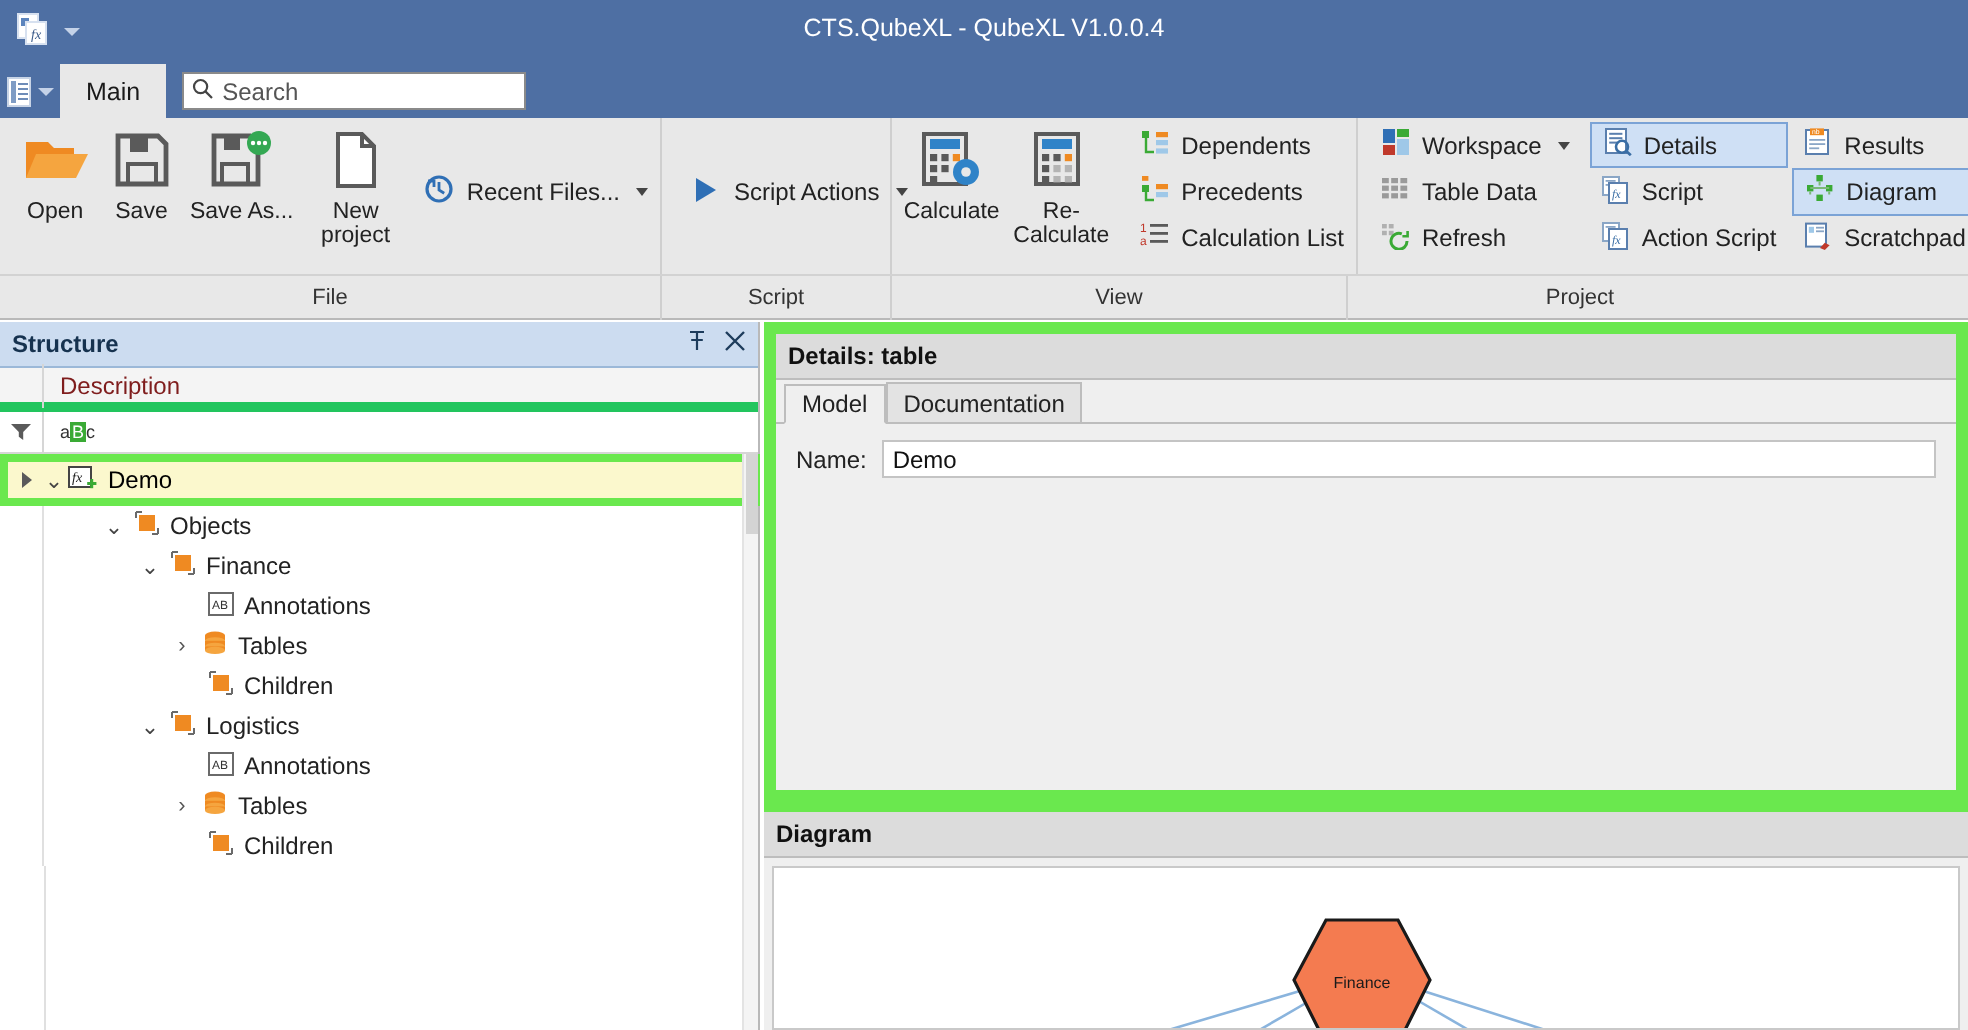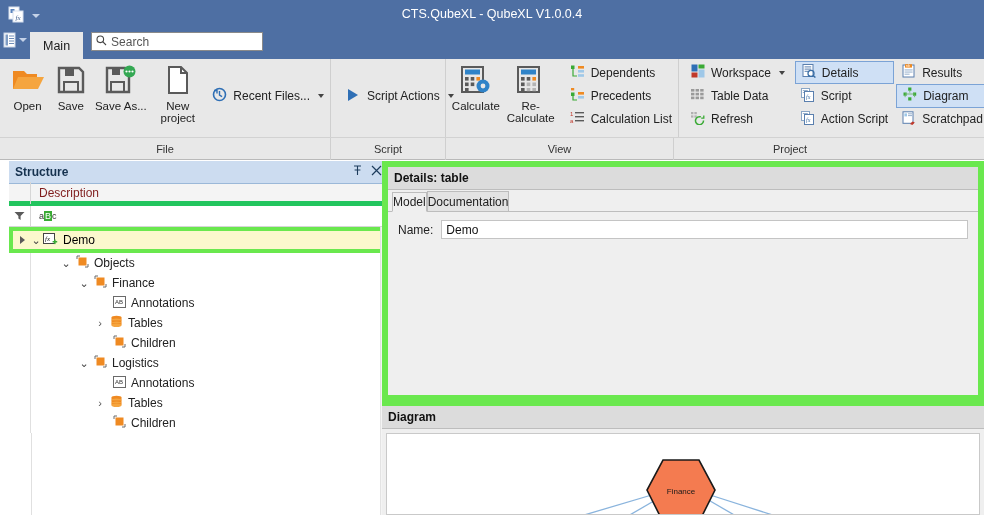--- a/index.html
+++ b/index.html
@@ -21,21 +21,21 @@
   .title-text {
     position: absolute; left: 0; right: 0; top: 7px;
     text-align: center; color: #ffffff; font-size: 12.5px;
   }
   .app-icon-wrap { display: flex; align-items: center; padding-left: 8px; gap: 7px; z-index: 2;}
   .qat-caret { width: 0; height: 0; border-left: 4px solid transparent; border-right: 4px solid transparent; border-top: 4px solid #c4d2e8; }
 
   
   .tabrow {
     position: absolute; left: 0; top: 32px; width: 984px; height: 27px;
-    background: #4e6fa3; display: flex; align-items: flex-start;
+    background: #4e6fa3; display: flex; align-items: center;
   }
   .menu-icon-btn { width: 30px; display:flex; align-items:center; justify-content:center; gap:2px; }
   .tab {
     height: 27px; padding: 0 13px; display: flex; align-items: center;
     color: #ffffff; font-size: 12.5px;
   }
   .tab.active { background: #e8e8e8; color: #1a1a1a; }
   .searchbox {
     margin-left: 8px; width: 172px; height: 19px; background: #ffffff;
     border: 1px solid #8a8a8a; display: flex; align-items: center; padding: 0 4px; gap: 4px;
@@ -67,21 +67,21 @@
   .smallbtn {
     height: 25px; display: flex; align-items: center; gap: 6px;
     padding: 0 6px; font-size: 12px; color: #222; white-space: nowrap;
   }
   .smallbtn.sel { background: #cfe0f5; border: 1px solid #7ba3d6; }
   .col { display: flex; flex-direction: column; padding-top: 2px; }
   .caret-s { width:0; height:0; border-left:3.5px solid transparent; border-right:3.5px solid transparent; border-top:4px solid #444; margin-left:2px;}
 
   
   .structure {
-    position: absolute; left: 9px; top: 161px; width: 380px; height: 354px;
+    position: absolute; left: 0; top: 161px; width: 380px; height: 354px;
     background: #ffffff; border-right: 1px solid #b9b9b9;
   }
   .panel-title {
     height: 23px; background: #ccdcf0; display: flex; align-items: center;
     padding: 0 6px; font-weight: bold; font-size: 12px; color: #16324f;
     border-bottom: 1px solid #9bb8d8;
   }
   .panel-title .sp { flex: 1; }
   .panel-title .ic { margin-left: 8px; color: #1d3c5c; font-size: 12px; }
   .details .panel-title { background: #dcdcdc; color: #111; border-bottom: 1px solid #bdbdbd;}
@@ -117,21 +117,21 @@
   .chev { font-size: 11px; color: #444; width: 10px; text-align:center; }
   .chev.r { color:#555; }
 
   
   .details {
     position: absolute; left: 382px; top: 161px; width: 602px; height: 240px;
     border: 6px solid #6ae84e; background: #efefef;
   }
   .tabsrow { height: 22px; display: flex; align-items: flex-end; padding-left: 4px;
     background: #efefef; border-bottom: 1px solid #bdbdbd; }
-  .dtab { height: 20px; padding: 0 0; display: flex; align-items: center;
+  .dtab { height: 20px; padding: 0 8px; display: flex; align-items: center;
     font-size: 12px; color: #222; border: 1px solid #bdbdbd; background: #e3e3e3;
     border-bottom: none; }
   .dtab.active { background: #efefef; border-bottom: 1px solid #efefef; position: relative; top: 1px;}
   .formrow { display: flex; align-items: center; padding: 8px 10px 0 10px; gap: 8px; }
   .formrow .lab { font-size: 12px; color: #222; }
   .namefield { flex: 1; height: 19px; background: #ffffff; border: 1px solid #c4c4c4;
     display: flex; align-items: center; padding: 0 4px; font-size: 12px; color: #111; }
 
   
   .diagram {

